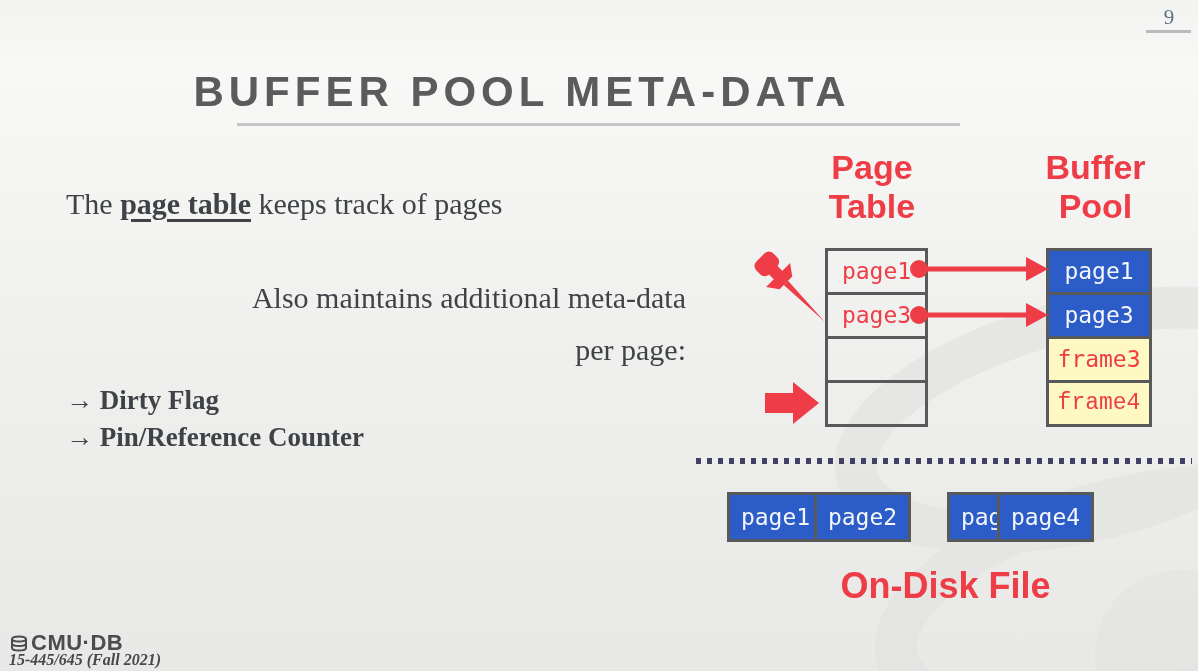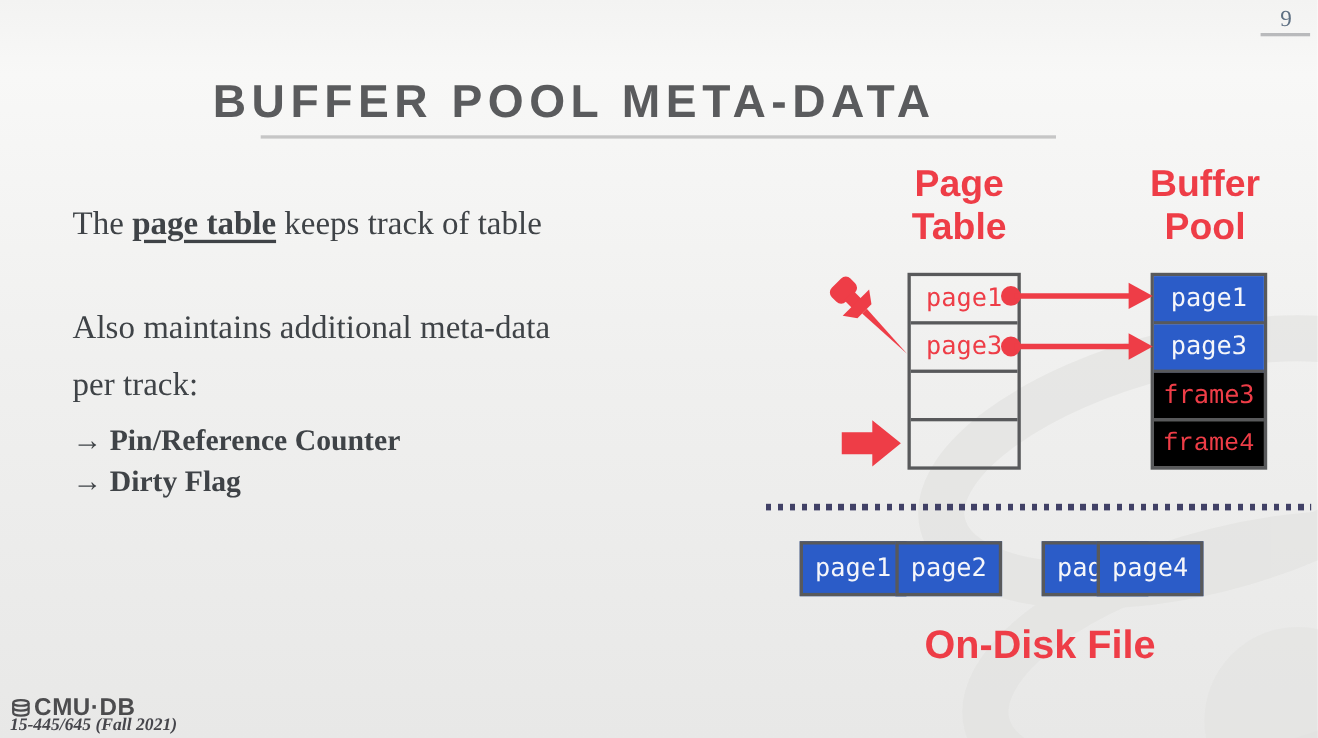--- a/index.html
+++ b/index.html
@@ -13,39 +13,39 @@
     font-family:"Liberation Serif","DejaVu Serif",serif;font-size:21px;color:#5e7083;}
   .pagenum-rule{position:absolute;left:1146px;top:30px;width:45px;height:3px;background:#b9babc;}
   
   .title{position:absolute;left:0;top:68px;width:1044px;text-align:center;
     font-weight:700;font-size:42px;letter-spacing:5px;color:#5a5b5d;}
   .title-rule{position:absolute;left:237px;top:123px;width:723px;height:3px;background:#c6c6c6;}
   
   .body-text{position:absolute;left:66px;top:178px;width:620px;z-index:2;
     font-family:"Liberation Serif","DejaVu Serif",serif;color:#3f4347;font-size:30px;line-height:52px;}
   .kw{font-weight:bold;text-decoration:underline;text-decoration-thickness:3px;text-underline-offset:5px;font-family:Liberation Serif, serif;}
-  .para2{margin-top:42px;}
+  .para2{margin-top:42px;text-align:right;}
   .bullets{margin-top:6px;font-weight:bold;font-size:27px;line-height:37px;}
   
   .dlabel{position:absolute;z-index:2;text-align:center;color:#ee3d47;
     font-weight:700;font-size:34px;line-height:39px;}
   #pt-label{left:792px;top:148px;width:160px;}
   #bp-label{left:1018px;top:148px;width:155px;}
   .disk-label{position:absolute;left:788px;top:565px;width:315px;z-index:2;text-align:center;
     color:#ee3d47;font-weight:700;font-size:36px;}
   
   .vtable{position:absolute;top:248px;z-index:2;border:3px solid #58595b;}
   #page-table{left:825px;width:97px;}
   #buffer-pool{left:1046px;width:100px;background:#f6f6f5;}
   .vrow{height:41px;border-bottom:3px solid #58595b;
     font-family:"DejaVu Sans Mono","Liberation Mono",monospace;font-size:23px;line-height:41px;
     text-align:center;color:#ee3d47;}
   .vrow:last-child{border-bottom:none;font-family:Liberation Mono, monospace;}
   .vrow.blue{background:#2b5cc8;color:#f5f6fa;}
-  .vrow.light{background:#000000;color:#ee3d47;}
+  .vrow.light{background:#fef9c3;color:#ee3d47;}
   
   .overlay{position:absolute;z-index:3;pointer-events:none;}
   
   .dotted{position:absolute;left:696px;top:458px;width:496px;height:6px;z-index:2;
     background:repeating-linear-gradient(90deg,#414166 0 5px,transparent 5px 11px);}
   
   .disk-box{position:absolute;top:492px;width:97px;height:50px;z-index:2;box-sizing:border-box;
     background:#2b5cc8;border:3px solid #58595b;
     font-family:"DejaVu Sans Mono","Liberation Mono",monospace;font-size:23px;line-height:44px;
     color:#f5f6fa;text-align:center;}
@@ -71,34 +71,34 @@
   </svg>
 
   <div class="pagenum">9</div>
   <div class="pagenum-rule"></div>
 
   <div class="title">BUFFER POOL META-DATA</div>
   <div class="title-rule"></div>
 
   <div class="body-text">
     <div>
-      <span>The </span><span class="kw">page table</span><span> keeps track of table</span><br>
+      <span>The </span><span class="kw">page table</span><span> keeps track of pages</span><br>
     </div>
     <div class="para2">
       <span>Also maintains additional meta-data</span><br>
-      <span>per track:</span>
+      <span>per page:</span>
     </div>
     <div class="bullets">
       <div>
         <span>→</span>
-        <span>Pin/Reference Counter</span>
+        <span>Dirty Flag</span>
       </div>
       <div>
         <span>→</span>
-        <span>Dirty Flag</span>
+        <span>Pin/Reference Counter</span>
       </div>
     </div>
   </div>
 
   <div class="dlabel" id="bp-label">
     <span>Buffer</span><br>
     <span>Pool</span>
   </div>
   <div class="dlabel" id="pt-label">
     <span>Page</span><br>

